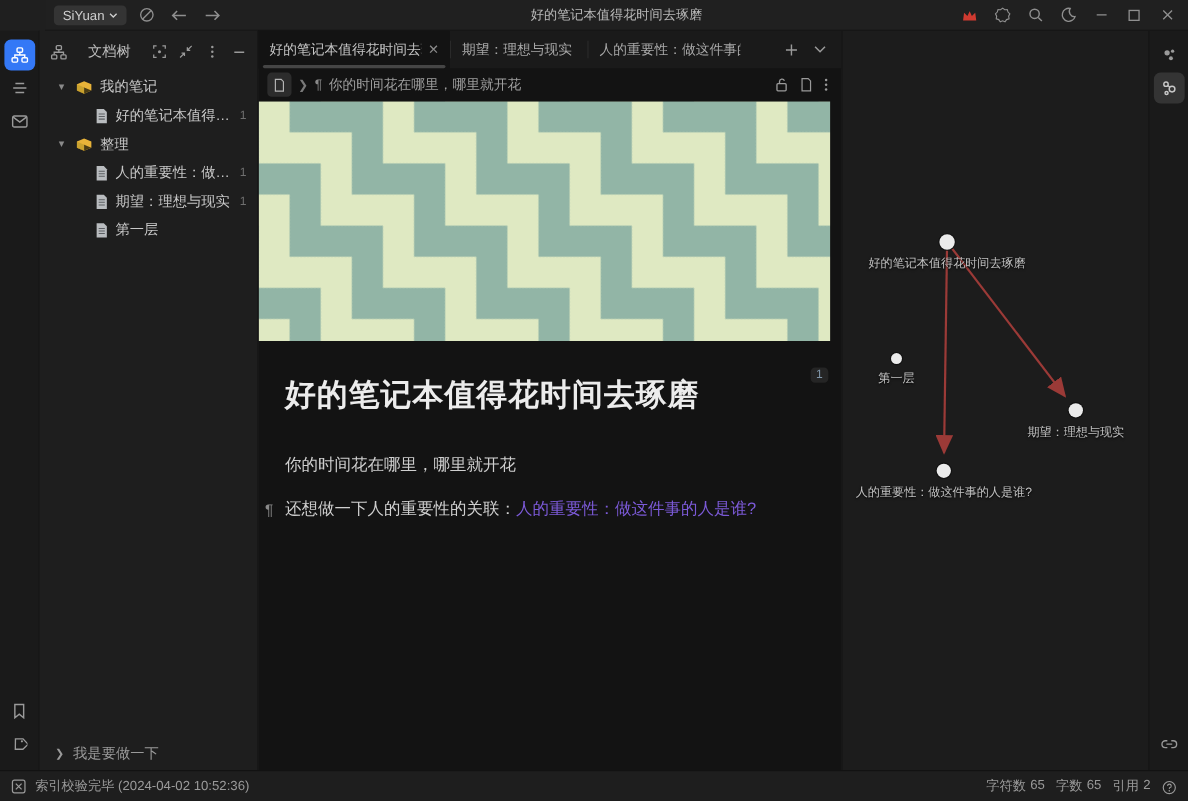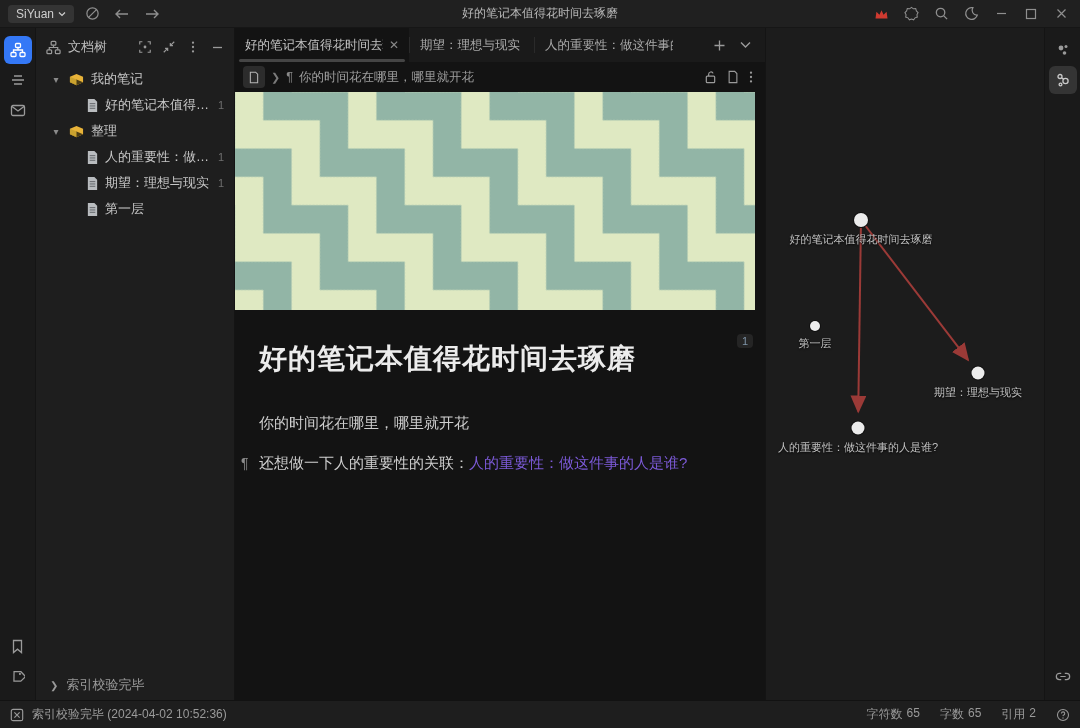--- a/index.html
+++ b/index.html
@@ -2,21 +2,21 @@
 <html><head>
 <meta charset="utf-8">
 <style>
   * { margin:0; padding:0; box-sizing:border-box; }
   html,body { width:1080px; height:728px; overflow:hidden; background:#1f1f1f;
     font-family:"Liberation Sans","DejaVu Sans",sans-serif; color:#9d9d9d; }
   svg { display:block; }
 
   
   .titlebar { height:28px; background:#202020; display:flex; align-items:center;
-    border-bottom:1px solid #161616; position:relative; }
+    border-bottom:1px solid #161616; position:relative;margin-left:41px; }
   .tb-left { display:flex; align-items:center; gap:6px; padding-left:8px; }
   .app-menu { display:flex; align-items:center; gap:4px; background:#343434; border-radius:4px;
     padding:2px 8px; font-size:12px; color:#cfcfcf; }
   .tb-icon { width:24px; height:22px; display:flex; align-items:center; justify-content:center;
     color:#8f8f8f; }
   .tb-title { position:absolute; left:0; right:0; text-align:center; font-size:12px; color:#b8b8b8;
     pointer-events:none; }
   .tb-right { margin-left:auto; display:flex; align-items:center; gap:4px; padding-right:6px; }
   .tb-right .tb-icon { width:26px; }
   .crown { color:#cf3a30; }
@@ -32,21 +32,21 @@
     justify-content:center; color:#9a9a9a; margin-bottom:2px; }
   .dock-btn.active-blue { background:#3478f6; color:#fff; }
   .dock-btn.active-grey { background:#343434; color:#c9c9c9; }
   .dock-spacer { flex:1; }
 
   
   .doctree { width:199px; background:#1e1e1e; border-right:1px solid #141414; position:relative;
     display:flex; flex-direction:column; }
   .panel-header { height:38px; display:flex; align-items:center; padding:0 8px; gap:6px;
     font-size:13px; color:#bdbdbd; }
-  .panel-header .ph-title { margin-right:auto; }
+  .panel-header .ph-title { margin-right:auto;margin-left:12px; }
   .ph-icon { color:#9a9a9a; width:18px; height:18px; display:flex; align-items:center; justify-content:center; }
   .tree { font-size:13px; color:#c7c7c7; }
   .tree-row { height:26px; display:flex; align-items:center; gap:6px; padding-right:10px; }
   .tree-row .chev { width:12px; color:#8a8a8a; font-size:10px; text-align:center; }
   .tree-row.nb { padding-left:14px; }
   .tree-row.doc { padding-left:50px; }
   .tree-label { flex:1; white-space:nowrap; overflow:hidden; text-overflow:ellipsis; }
   .tree-count { font-size:11px; color:#6f6f6f; }
   .closed-row { position:absolute; bottom:6px; left:14px; display:flex; gap:8px; align-items:center;
     font-size:13px; color:#9a9a9a; }
@@ -94,21 +94,21 @@
     display:flex; flex-direction:column; }
   .graph-canvas { flex:1; position:relative; }
   .graph-label { position:absolute; transform:translateX(-50%); white-space:nowrap;
     font-size:11px; color:#c2c2c2; text-shadow:0 1px 2px #000; }
   .graph-node { position:absolute; border-radius:50%; background:#ebebeb;
     transform:translate(-50%,-50%); box-shadow:0 0 0 1px #111; }
 
   
   .statusbar { height:28px; background:#1e1e1e; border-top:1px solid #121212; display:flex;
     align-items:center; font-size:12px; color:#9a9a9a; padding:0 10px; gap:8px; }
-  .sb-right { margin-left:auto; display:flex; align-items:center; gap:20px; }
+  .sb-right { margin-left:auto; display:flex; align-items:flex-end; gap:10px; }
   .sb-pair { display:flex; gap:4px; }
 </style>
 </head>
 <body>
 
 <div class="titlebar">
   <div class="tb-left">
     <div class="app-menu">
       <span>SiYuan</span>
       <svg width="8" height="8" viewBox="0 0 8 8">
@@ -305,21 +305,21 @@
               <path d="M4 6 H10 M4 8.5 H10 M4 11 H10" stroke="#5c5f63" stroke-width="1"></path>
             </svg>
         </span>
         <span class="tree-label">第一层</span>
         <span class="tree-count"></span>
       </div>
     </div>
 
     <div class="closed-row">
       <span class="chev">❯</span>
-      <span>索引校验完毕</span>
+      <span>我是要做一下</span>
     </div>
   </div>
 
   <div class="editor">
     <div class="tabbar">
       <div class="tab t1 active">
         <span class="tab-label">好的笔记本值得花时间去琢磨</span>
         <span class="tab-close">✕</span>
       </div>
       <div class="tab-sep"></div>

